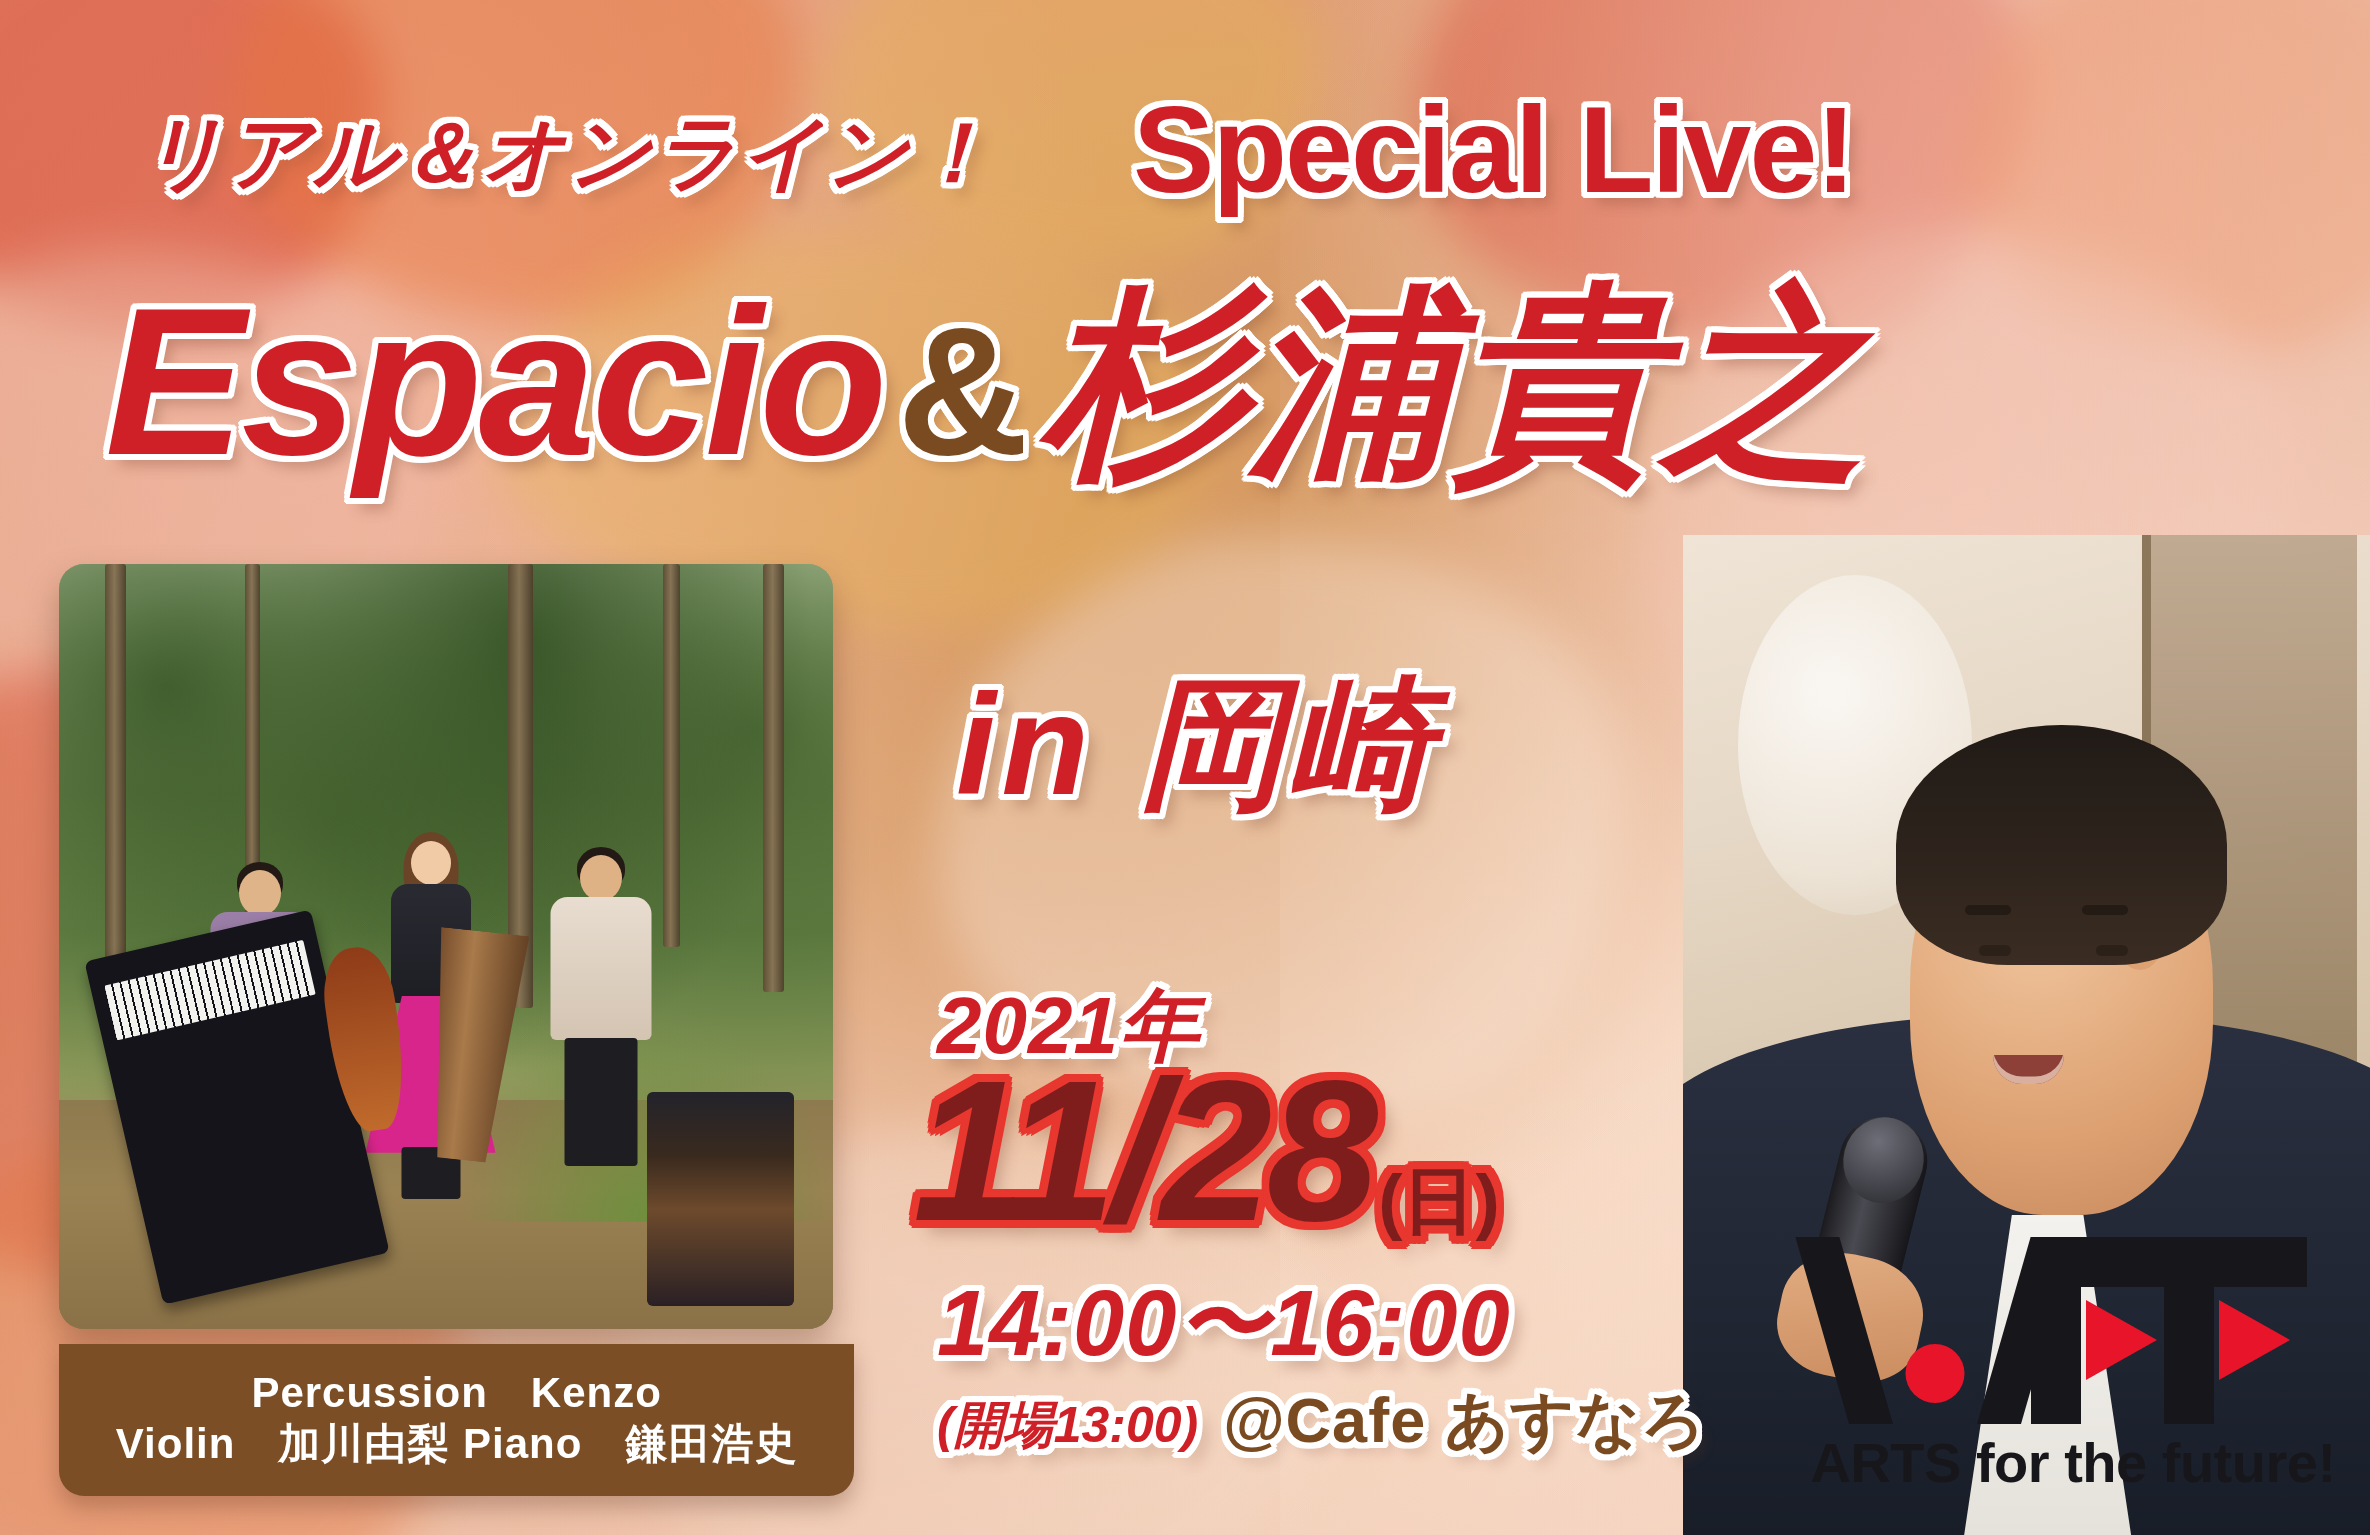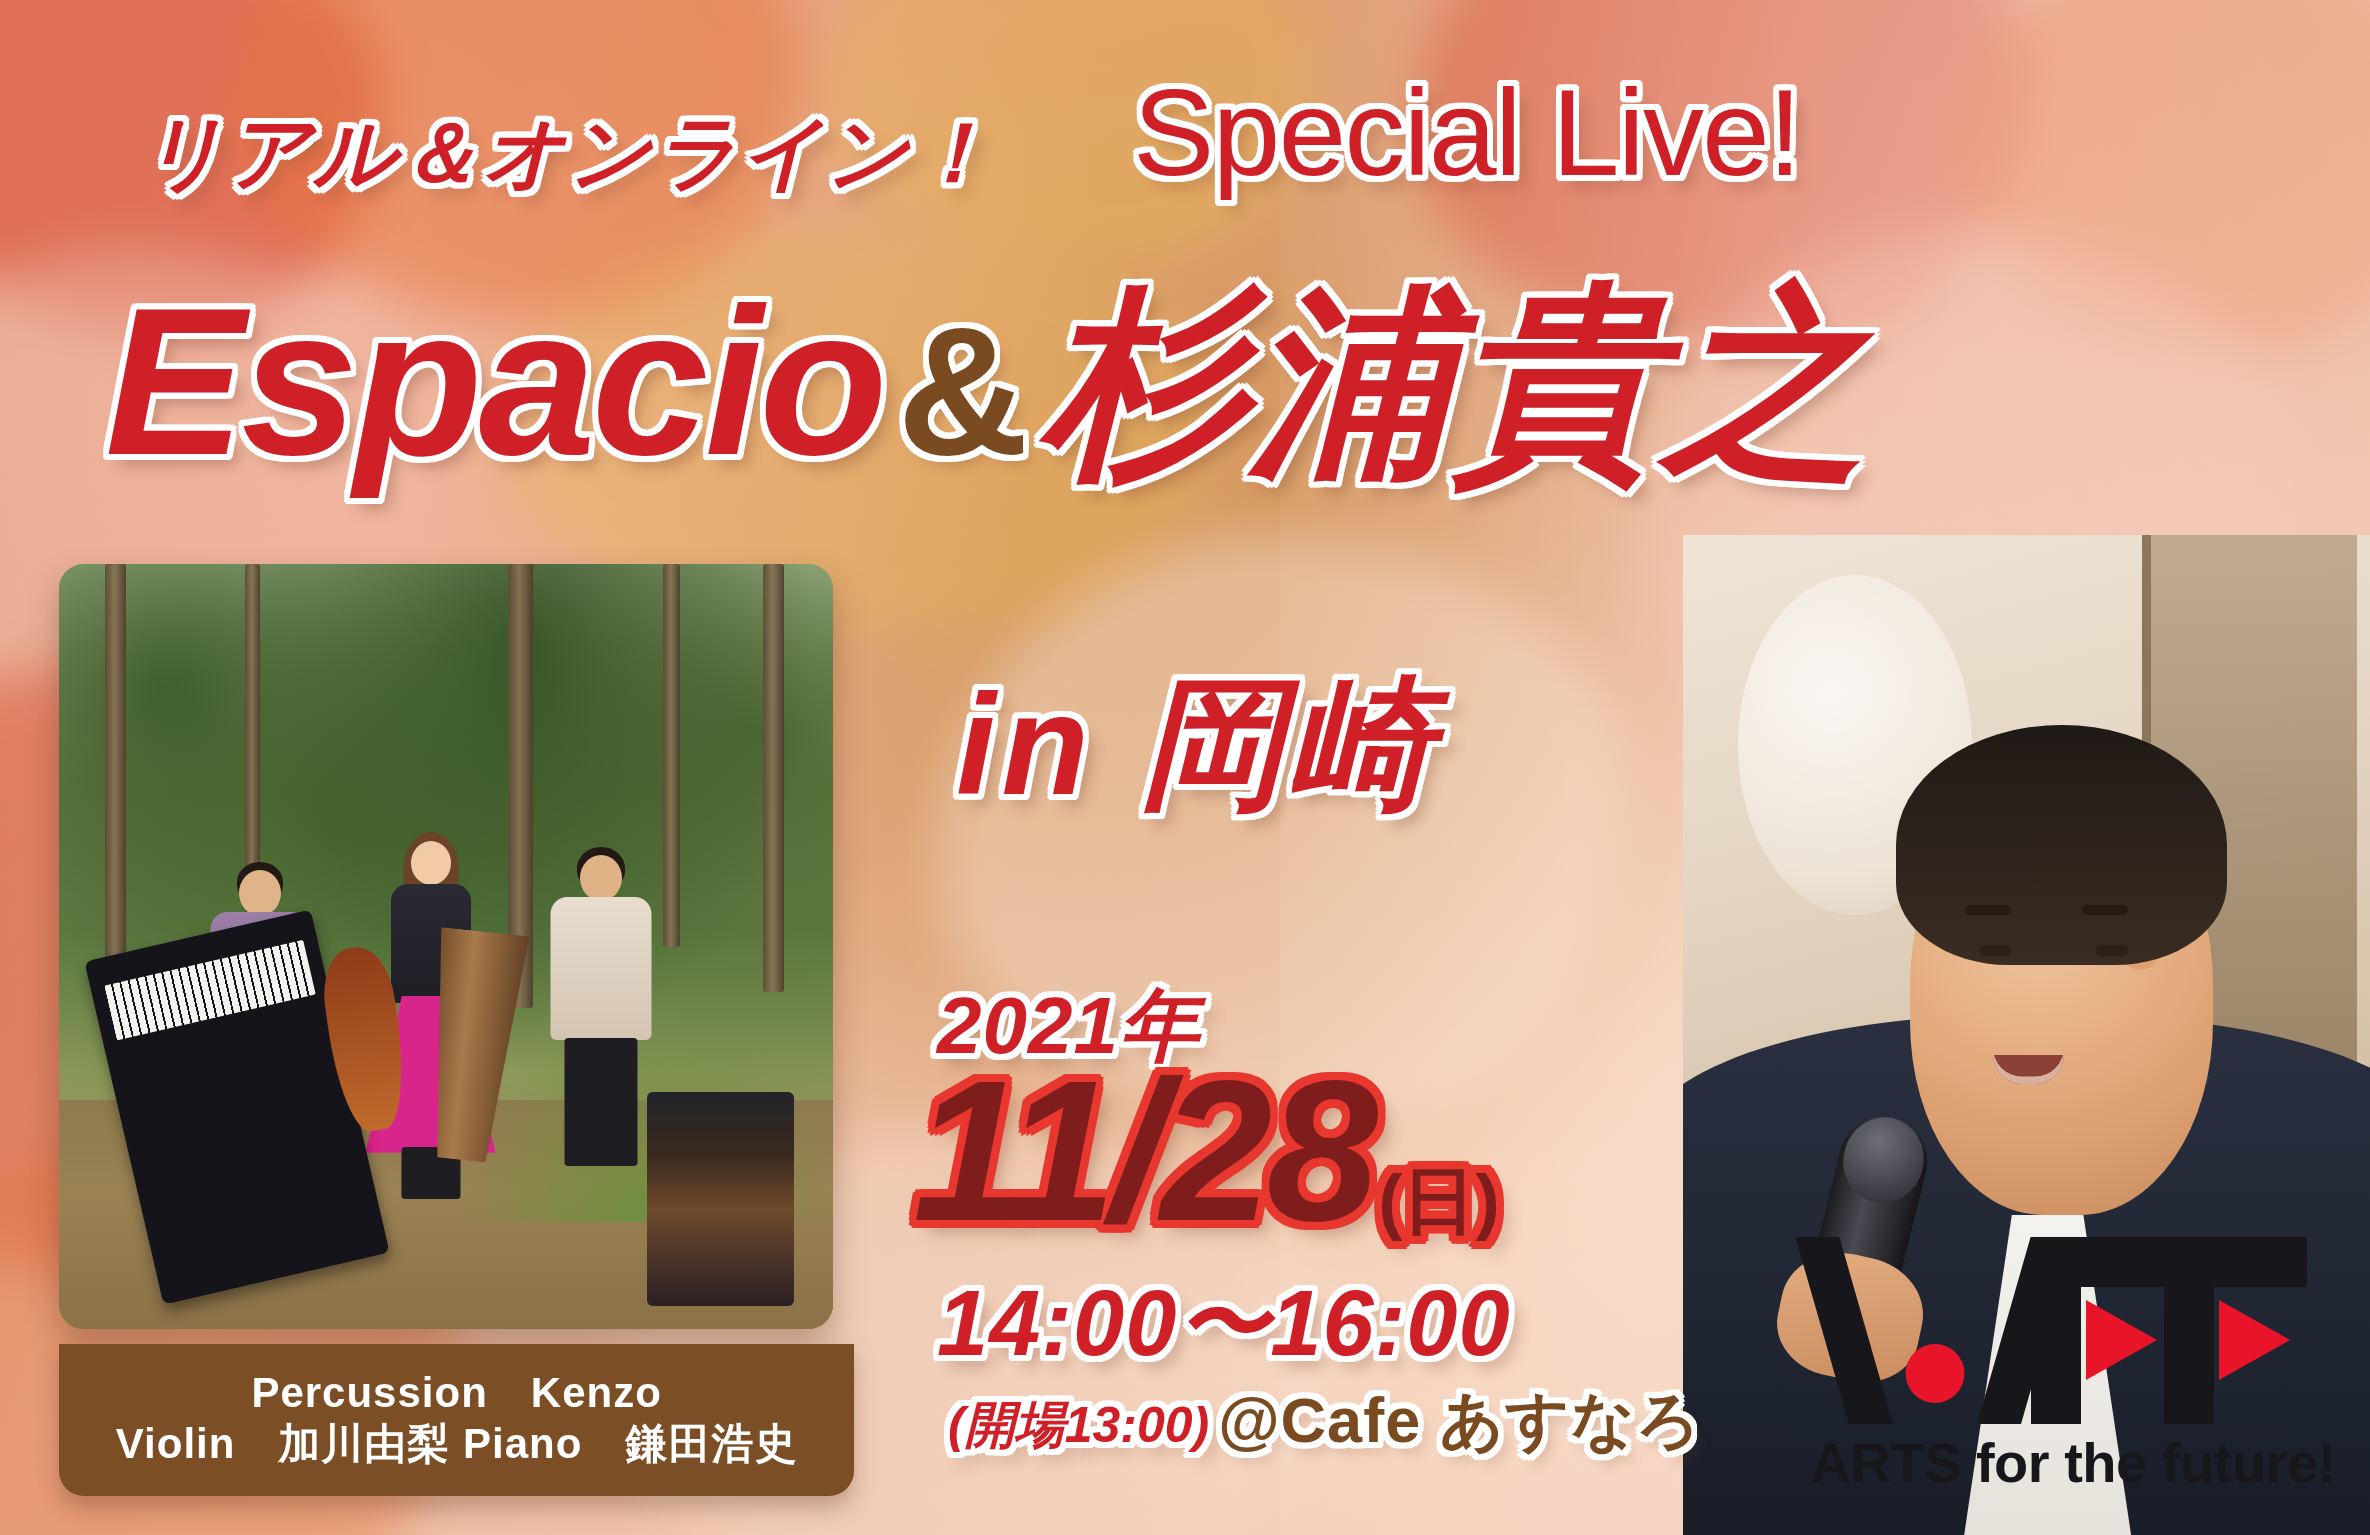--- a/index.html
+++ b/index.html
@@ -72,22 +72,22 @@
       7.6px 9.6px 11.5px rgba(120,60,40,.26);
   }
 
   
   .kicker{
     position:absolute;left:141px;top:99px;
     font-size:82px;font-weight:700;letter-spacing:1.9px;
     white-space:nowrap;
   }
   .special-live{
-    position:absolute;left:1133px;top:63px;
-    font-size:122px;font-weight:400;font-style:normal;
+    position:absolute;left:1133px;top:80px;
+    font-size:122px;font-weight:700;font-style:normal;
     letter-spacing:-1.9px;white-space:nowrap;text-align:center;
   }
 
   
   .title-line{
     position:absolute;left:105px;top:277px;
     display:flex;align-items:baseline;white-space:nowrap;
   }
   .title-espacio{font-size:210px;font-weight:800;letter-spacing:-3.8px;line-height:1;}
   .title-amp{font-size:182px;font-weight:800;line-height:1;margin:0 13.4px;}
@@ -205,21 +205,21 @@
   .dow{
     font-size:73px;font-style:normal;font-weight:800;letter-spacing:0;
     margin-left:5.7px;vertical-align:-5.7px;
   }
   .times{
     position:absolute;left:937px;top:1262px;
     font-size:92px;font-weight:800;letter-spacing:1px;white-space:nowrap;
   }
   .venue-row{
     position:absolute;left:937px;top:1378px;
-    display:flex;align-items:baseline;gap:9px;white-space:nowrap;margin-left:11px;
+    display:flex;align-items:baseline;gap:25px;white-space:nowrap;
   }
   .open-time{font-size:50px;font-weight:800;letter-spacing:0;}
   .venue{font-size:63px;font-weight:800;letter-spacing:1px;}
 
   
   .aff{
     position:absolute;right:59px;bottom:40px;
     width:478px;
     display:flex;flex-direction:column;align-items:center;gap:5.7px;
   }

